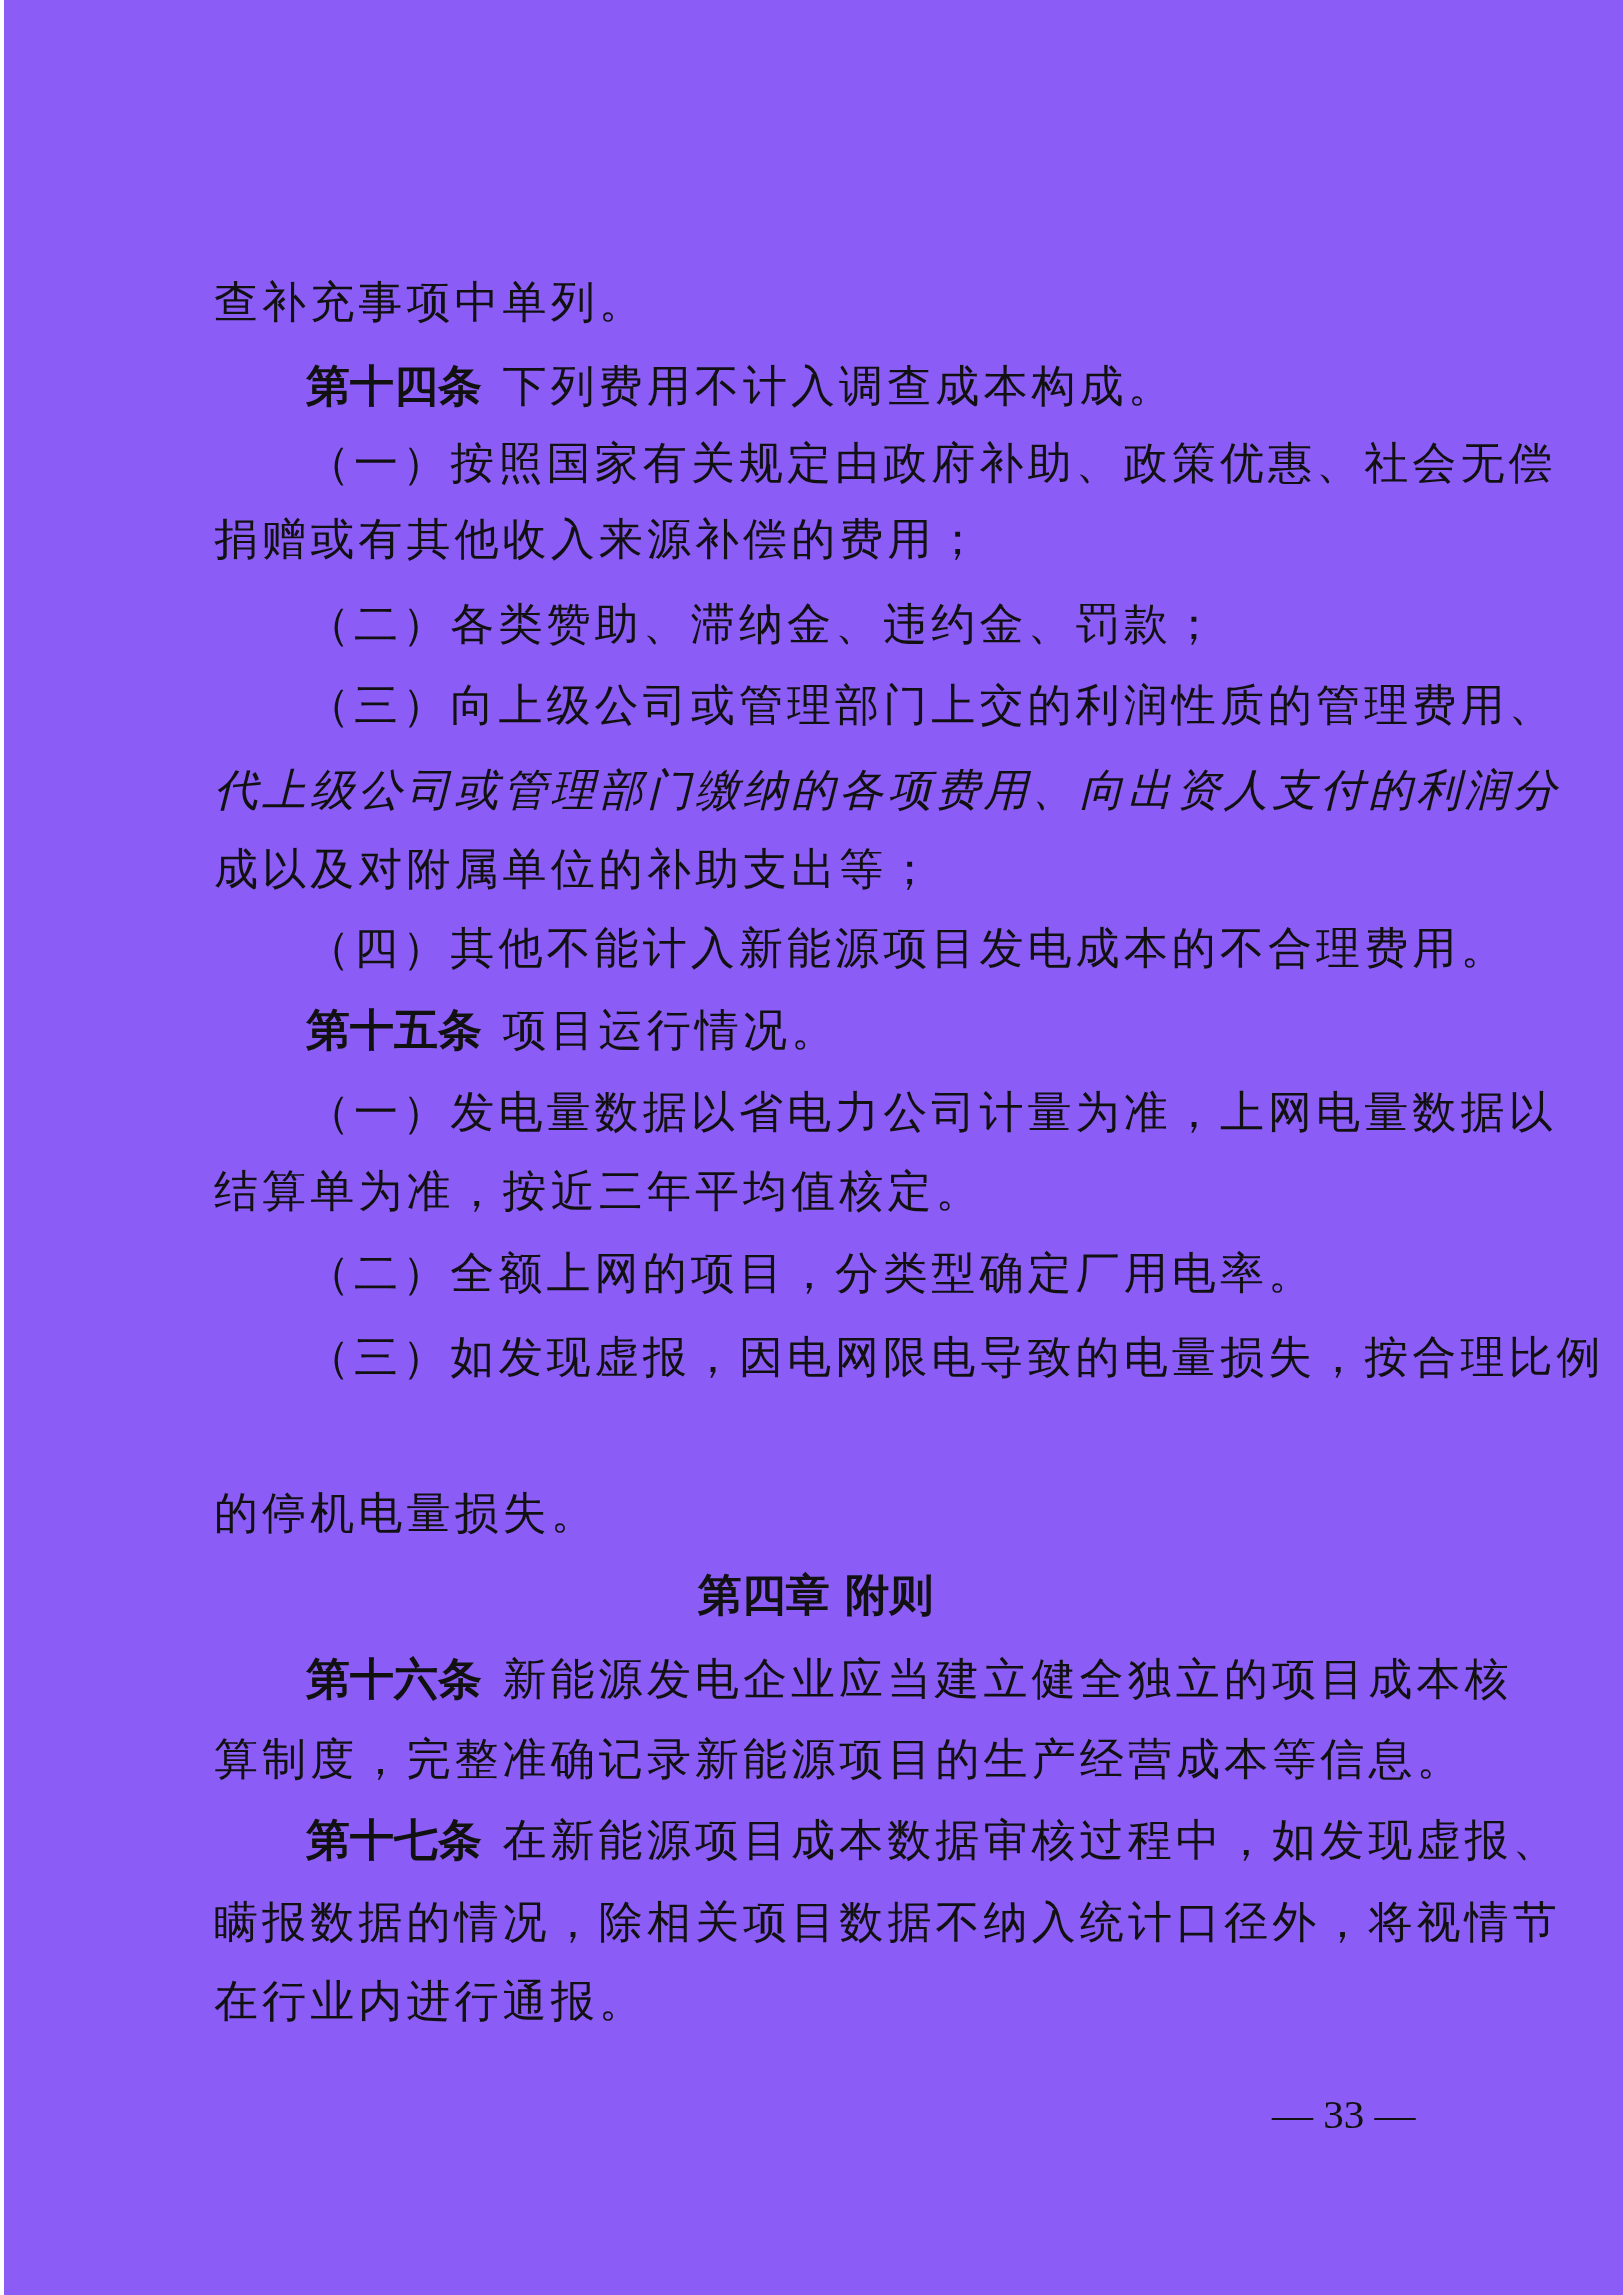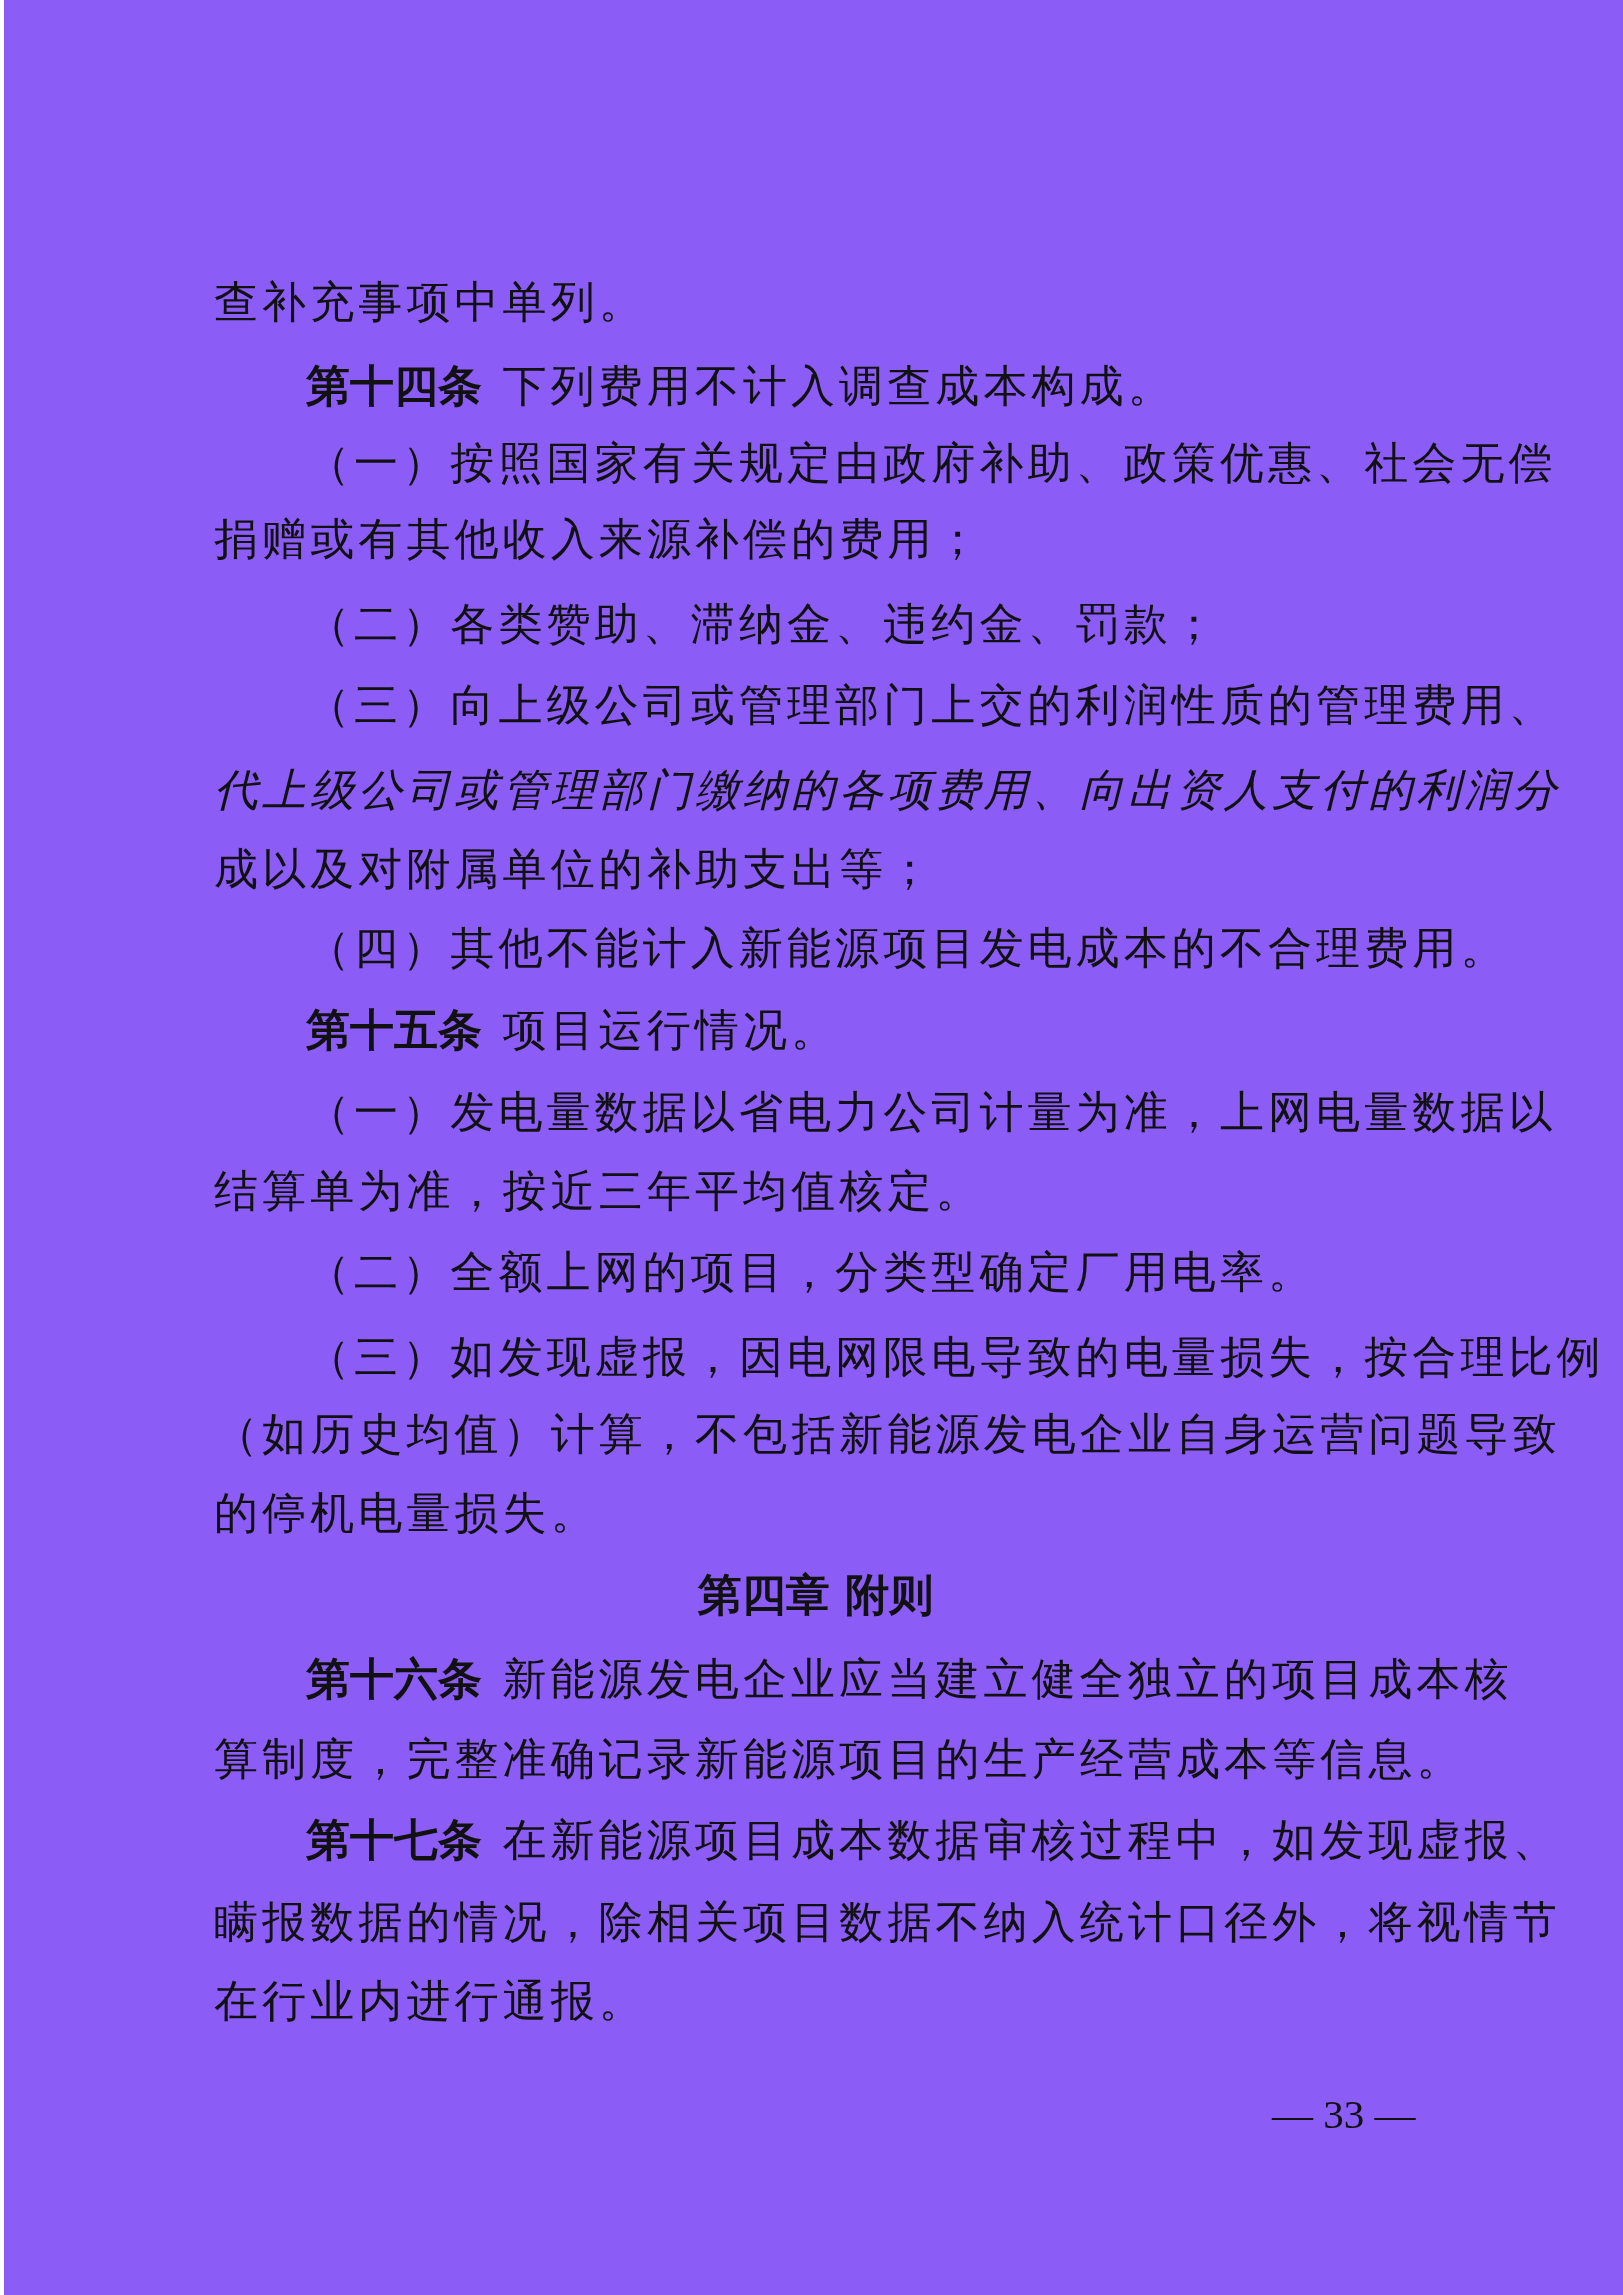--- a/index.html
+++ b/index.html
@@ -106,29 +106,26 @@
     <span class="bold">第十五条</span><span class="gap"></span><span>项目运行情况。</span>
   </div>
 
   <div class="line indent justify" style="top:1084px;">
     <span>（一）发电量数据以省电力公司计量为准，上网电量数据以</span>
   </div>
   <div class="line" style="top:1163px;">
     <span>结算单为准，按近三年平均值核定。</span>
   </div>
 
-  <div class="line indent" style="top:1245px;font-family:Liberation Serif, serif;">
+  <div class="line indent" style="top:1245px;">
     <span>（二）全额上网的项目，分类型确定厂用电率。</span>
   </div>
 
   <div class="line indent justify" style="top:1329px;">
     <span>（三）如发现虚报，因电网限电导致的电量损失，按合理比例</span>
-  </div>
-  <div class="line justify" style="top:1406px;">
-    <span>（如历史均值）计算，不包括新能源发电企业自身运营问题导致</span>
   </div>
   <div class="line" style="top:1485px;">
     <span>的停机电量损失。</span>
   </div>
 
   <div class="heading" style="top:1567px;">第四章  附则</div>
 
   <div class="line indent justify" style="top:1651px;">
     <span class="bold">第十六条</span><span class="gap"></span><span>新能源发电企业应当建立健全独立的项目成本核</span>
   </div>

